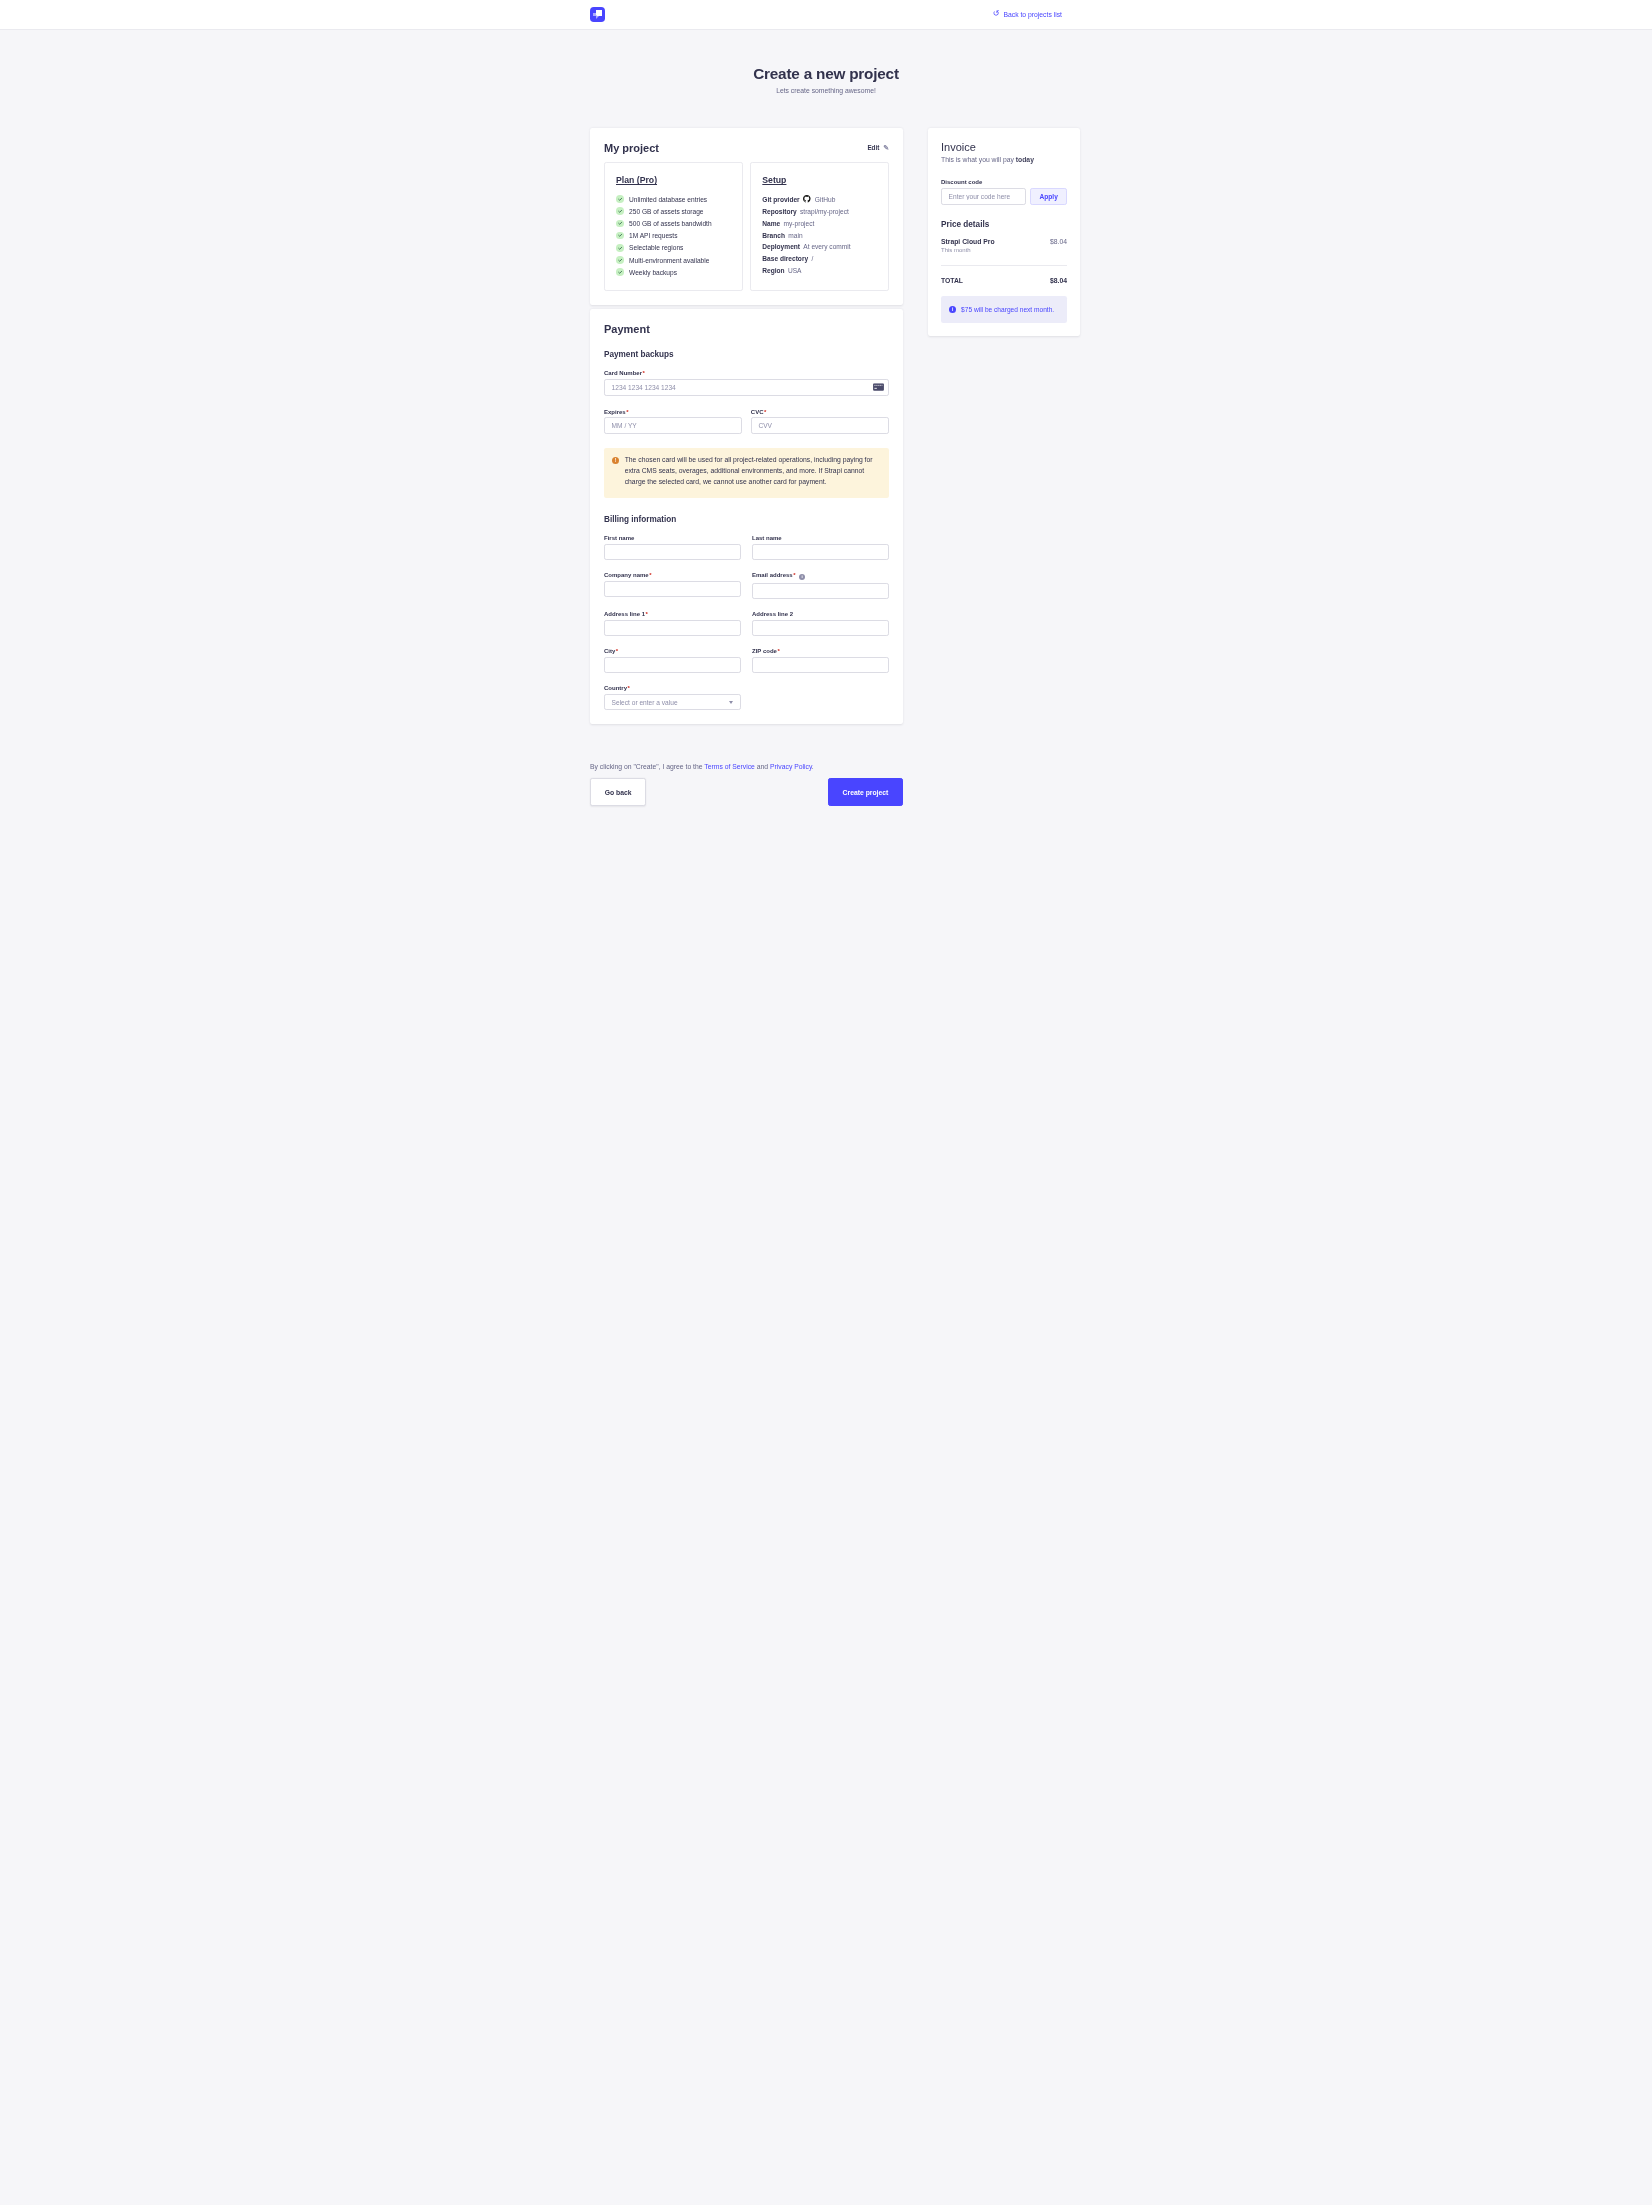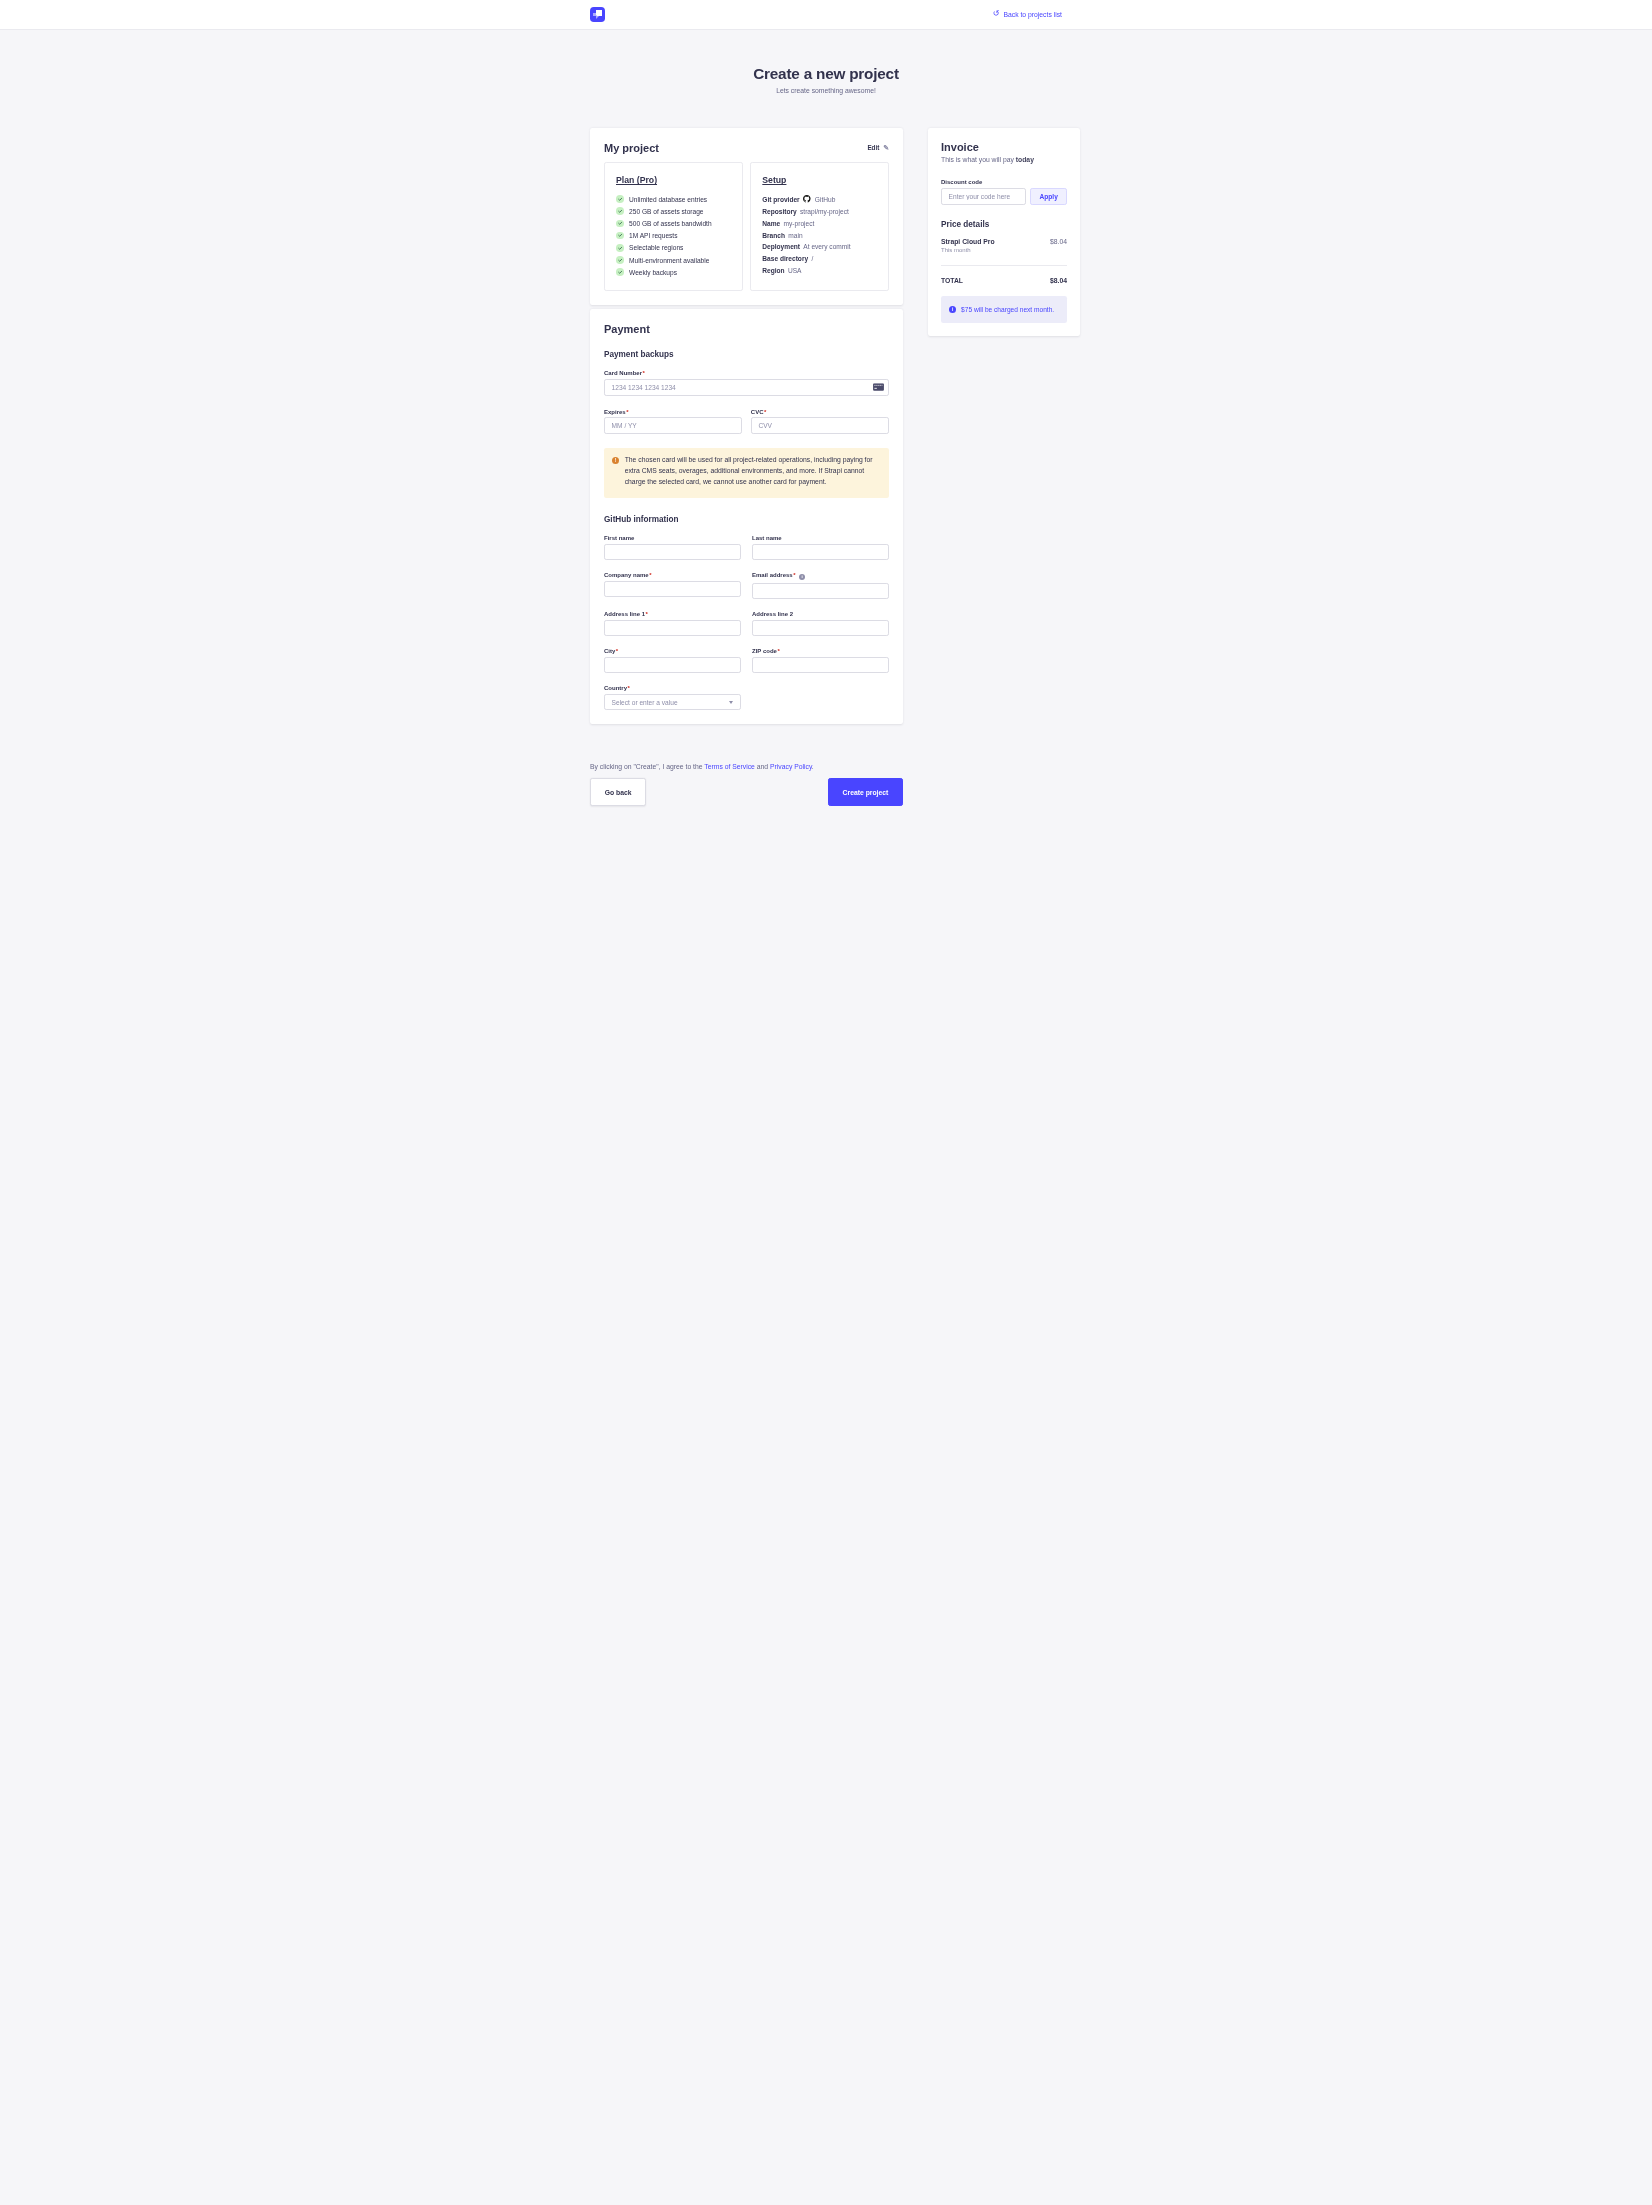--- a/index.html
+++ b/index.html
@@ -44,21 +44,21 @@
   .gh-icon { display:inline-flex; margin:0 0.5px; }
 
   
   .field-label { display:block; font-size:6px; font-weight:700; color:#32324d; margin-bottom:2.7px; }
   .required { color:#d02b20; margin-left:0.5px; }
   .input { width:100%; height:16.4px; border:0.5px solid #dcdce4; border-radius:2.2px; background:#fff; padding:0 6.6px; font-size:6.6px; color:#32324d; font-family:inherit; outline:none; }
   .input::placeholder { color:#8e8ea9; }
 
   
   .invoice-card { padding:13px; }
-  .invoice-title { font-size:11px; font-weight:700; }
+  .invoice-title { font-size:11px; font-weight:400; }
   .invoice-sub { font-size:6.8px; color:#666687; margin-top:3.3px; }
   .invoice-sub .em { font-weight:700; color:#45455f; }
   .discount-label { margin-top:16.4px; font-size:6px; font-weight:700; }
   .discount-row { display:flex; gap:4.4px; margin-top:2.7px; }
   .discount-row .input { flex:1; height:17px; }
   .apply-btn { height:17px; padding:0 8.2px; background:#f0f0ff; border:0.5px solid #d9d8ff; border-radius:2.2px; color:#4945ff; font-size:6.6px; font-weight:700; cursor:pointer; font-family:inherit; }
   .price-title { font-size:8.2px; font-weight:700; margin-top:15px; }
   .line-item { display:flex; justify-content:space-between; align-items:flex-start; margin-top:9.3px; font-size:6.8px; }
   .item-name { font-weight:700; }
   .item-amount { color:#666687; }
@@ -268,21 +268,21 @@
             </label>
             <input class="input" placeholder="CVV" style="">
           </div>
         </div>
 
         <div class="warning">
           <i class="warn-icon">!</i>
           <div class="warning-text">The chosen card will be used for all project-related operations, including paying for extra CMS seats, overages, additional environments, and more. If Strapi cannot charge the selected card, we cannot use another card for payment.</div>
         </div>
 
-        <div class="billing-title">GitHub information</div>
+        <div class="billing-title">Billing information</div>
 
         <div class="billing-grid">
           <div>
             <label class="field-label"><span>First name</span></label>
             <input class="input" style="">
           </div>
           <div>
             <label class="field-label"><span>Last name</span></label>
             <input class="input" style="">
           </div>

